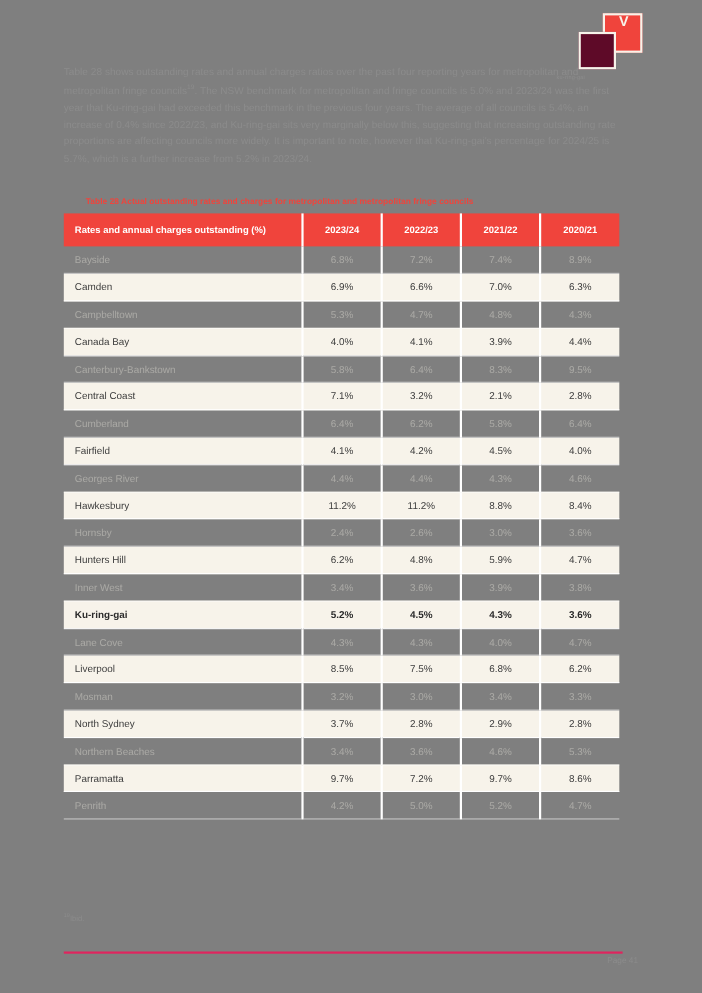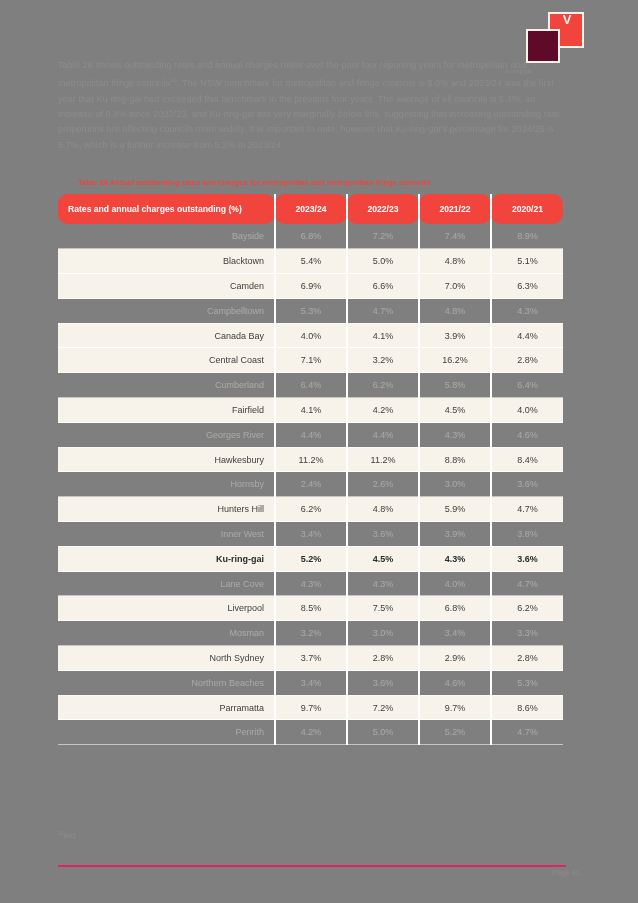--- a/index.html
+++ b/index.html
@@ -103,32 +103,31 @@
   }
   #rates-table th:last-child, #rates-table td:last-child { border-right: none; }
 
   #rates-table thead th {
     background: #f0443c;
     color: #ffffff;
     font-weight: 700;
     height: 30px;
     font-size: 8.6px;
     border-bottom: none;
-    border-radius: 10px;
   }
   #rates-table thead th.label-col { text-align: left; }
   #rates-table thead th.year-col { text-align: center; }
 
   #rates-table col.c0 { width: 217px; }
   #rates-table col.c1,
   #rates-table col.c2,
   #rates-table col.c3,
   #rates-table col.c4 { width: 72px; }
 
-  #rates-table td.name { text-align: right; }
+  #rates-table td.name { text-align: left; }
   #rates-table td.val  { text-align: center; }
 
   
   #rates-table tr.light td {
     background: #f7f3ea;
     color: #3d3d3d;
   }
   
   #rates-table tr.dark td {
     background: transparent;
@@ -200,52 +199,52 @@
   </thead>
   <tbody id="table-body">
       <tr class="dark">
         <td class="name">Bayside</td>
         <td class="val">6.8%</td>
         <td class="val">7.2%</td>
         <td class="val">7.4%</td>
         <td class="val">8.9%</td>
       </tr>
       <tr class="light">
-        <td class="name">Blacktown</td>
-        <td class="val">5.4%</td>
-        <td class="val">5.0%</td>
-        <td class="val">4.8%</td>
-        <td class="val">5.1%</td>
-      </tr>
-      <tr class="light">
         <td class="name">Camden</td>
         <td class="val">6.9%</td>
         <td class="val">6.6%</td>
         <td class="val">7.0%</td>
         <td class="val">6.3%</td>
       </tr>
       <tr class="dark">
         <td class="name">Campbelltown</td>
         <td class="val">5.3%</td>
         <td class="val">4.7%</td>
         <td class="val">4.8%</td>
         <td class="val">4.3%</td>
       </tr>
       <tr class="light">
         <td class="name">Canada Bay</td>
         <td class="val">4.0%</td>
         <td class="val">4.1%</td>
         <td class="val">3.9%</td>
         <td class="val">4.4%</td>
       </tr>
+      <tr class="dark">
+        <td class="name">Canterbury-Bankstown</td>
+        <td class="val">5.8%</td>
+        <td class="val">6.4%</td>
+        <td class="val">8.3%</td>
+        <td class="val">9.5%</td>
+      </tr>
       <tr class="light">
         <td class="name">Central Coast</td>
         <td class="val">7.1%</td>
         <td class="val">3.2%</td>
-        <td class="val">16.2%</td>
+        <td class="val">2.1%</td>
         <td class="val">2.8%</td>
       </tr>
       <tr class="dark">
         <td class="name">Cumberland</td>
         <td class="val">6.4%</td>
         <td class="val">6.2%</td>
         <td class="val">5.8%</td>
         <td class="val">6.4%</td>
       </tr>
       <tr class="light">

